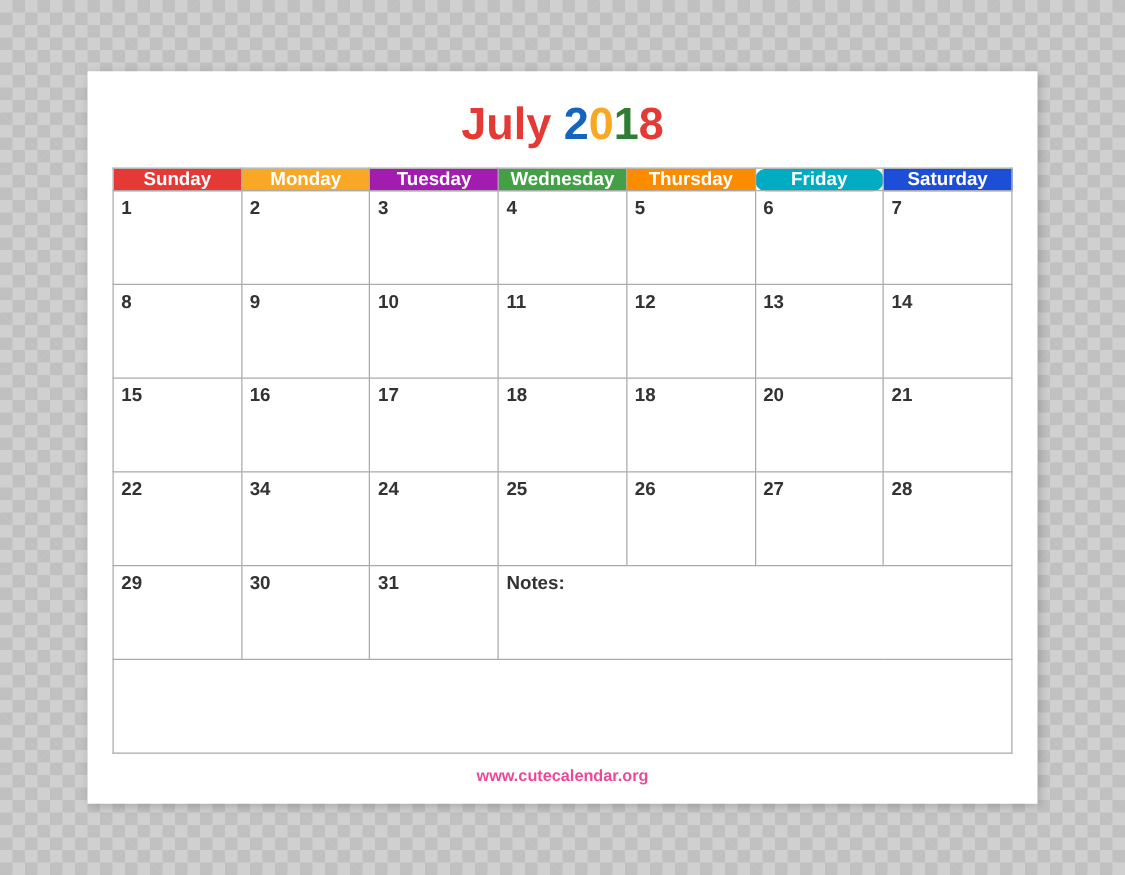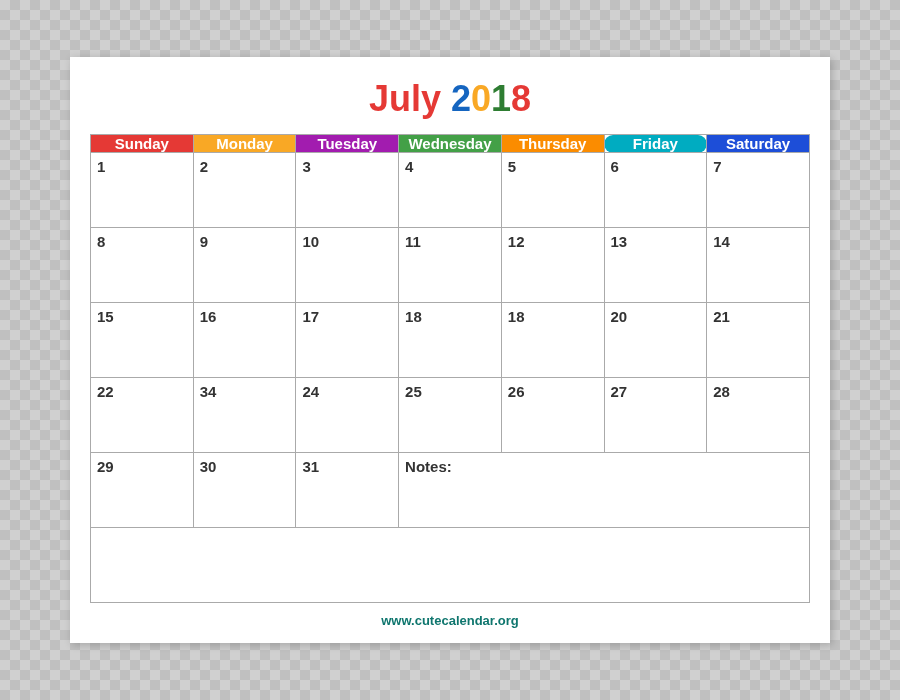--- a/index.html
+++ b/index.html
@@ -102,21 +102,21 @@
 
     .website {
       text-align: center;
       margin-top: 10px;
       font-size: 13px;
       color: #1565c0;
       font-weight: bold;
     }
 
     .website a {
-      color: #0f766e;
+      color: #ec4899;
       text-decoration: none;
     }
   </style>
 </head>
 <body>
 
 <div class="calendar-container">
   <div class="calendar-title">
     <span class="title-july">July</span>
     <span class="title-space"> </span><span class="title-2">2</span><span class="title-0">0</span><span class="title-1">1</span><span class="title-8">8</span>

